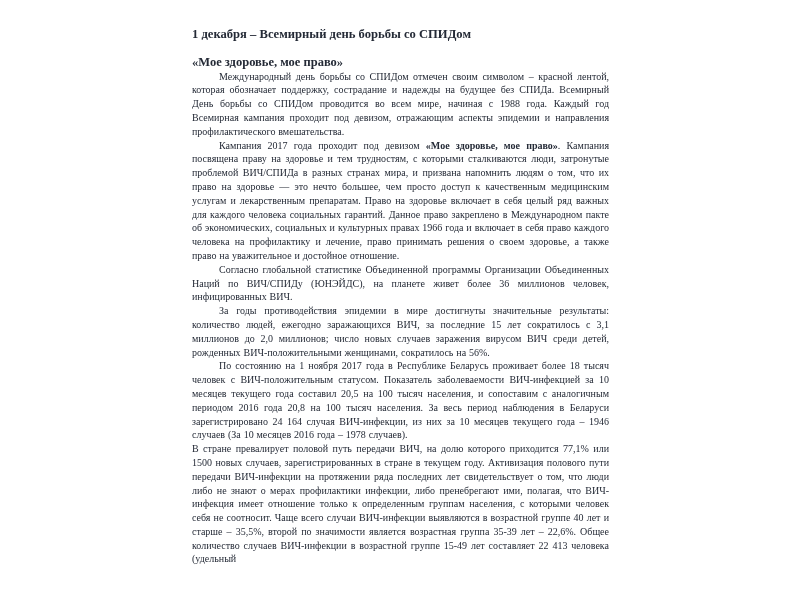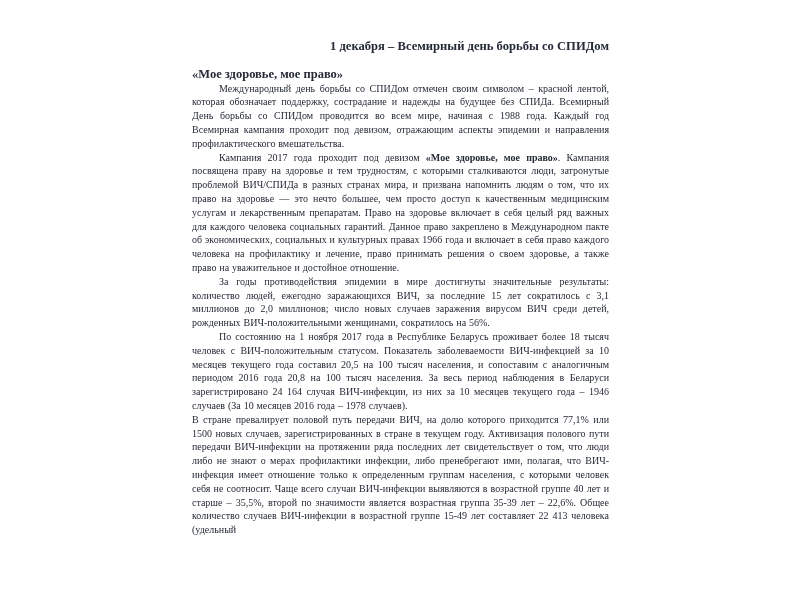--- a/index.html
+++ b/index.html
@@ -15,22 +15,22 @@
     font-family: "Liberation Serif", "DejaVu Serif", serif;
     color: #242a36;
   }
   .doc-page {
     position: absolute;
     left: 192px;
     top: 24px;
     width: 417px;
   }
   .doc-title {
-    margin: 16px 0 14px 0;
-    text-align: right;
+    margin: 4px 0 14px 0;
+    text-align: left;
     font-weight: bold;
     font-size: 12.6px;
     line-height: 13.8px;
   }
   .doc-heading {
     margin: 0;
     font-weight: bold;
     font-size: 12.5px;
     line-height: 13.8px;
     text-align: left;
@@ -51,16 +51,17 @@
   }
 </style>
 </head>
 <body>
 
 <div class="doc-page">
   <h1 class="doc-title">1 декабря – Всемирный день борьбы со СПИДом</h1>
   <div class="doc-heading">«Мое здоровье, мое право»</div>
   <p class="para">Международный день борьбы со СПИДом отмечен своим символом – красной лентой, которая обозначает поддержку, сострадание и надежды на будущее без СПИДа. Всемирный День борьбы со СПИДом проводится во всем мире, начиная с 1988 года. Каждый год Всемирная кампания проходит под девизом, отражающим аспекты эпидемии и направления профилактического вмешательства.</p>
   <p class="para"><span>Кампания 2017 года проходит под девизом </span><span class="inline-bold">«Мое здоровье, мое право»</span><span>. Кампания посвящена праву на здоровье и тем трудностям, с которыми сталкиваются люди, затронутые проблемой ВИЧ/СПИДа в разных странах мира, и призвана напомнить людям о том, что их право на здоровье — это нечто большее, чем просто доступ к качественным медицинским услугам и лекарственным препаратам. Право на здоровье включает в себя целый ряд важных для каждого человека социальных гарантий. Данное право закреплено в Международном пакте об экономических, социальных и культурных правах 1966 года и включает в себя право каждого человека на профилактику и лечение, право принимать решения о своем здоровье, а также право на уважительное и достойное отношение.</span></p>
+  <p class="para">Согласно глобальной статистике Объединенной программы Организации Объединенных Наций по ВИЧ/СПИДу (ЮНЭЙДС), на планете живет более 36 миллионов человек, инфицированных ВИЧ.</p>
   <p class="para">За годы противодействия эпидемии в мире достигнуты значительные результаты: количество людей, ежегодно заражающихся ВИЧ, за последние 15 лет сократилось с 3,1 миллионов до 2,0 миллионов; число новых случаев заражения вирусом ВИЧ среди детей, рожденных ВИЧ-положительными женщинами, сократилось на 56%.</p>
   <p class="para">По состоянию на 1 ноября 2017 года в Республике Беларусь проживает более 18 тысяч человек с ВИЧ-положительным статусом. Показатель заболеваемости ВИЧ-инфекцией за 10 месяцев текущего года составил 20,5 на 100 тысяч населения, и сопоставим с аналогичным периодом 2016 года 20,8 на 100 тысяч населения. За весь период наблюдения в Беларуси зарегистрировано 24 164 случая ВИЧ-инфекции, из них за 10 месяцев текущего года – 1946 случаев (За 10 месяцев 2016 года – 1978 случаев).</p>
   <p class="para no-indent">В стране превалирует половой путь передачи ВИЧ, на долю которого приходится 77,1% или 1500 новых случаев, зарегистрированных в стране в текущем году. Активизация полового пути передачи ВИЧ-инфекции на протяжении ряда последних лет свидетельствует о том, что люди либо не знают о мерах профилактики инфекции, либо пренебрегают ими, полагая, что ВИЧ-инфекция имеет отношение только к определенным группам населения, с которыми человек себя не соотносит. Чаще всего случаи ВИЧ-инфекции выявляются в возрастной группе 40 лет и старше – 35,5%, второй по значимости является возрастная группа 35-39 лет – 22,6%. Общее количество случаев ВИЧ-инфекции в возрастной группе 15-49 лет составляет 22 413 человека (удельный</p>
 </div>
 
 </body></html>

